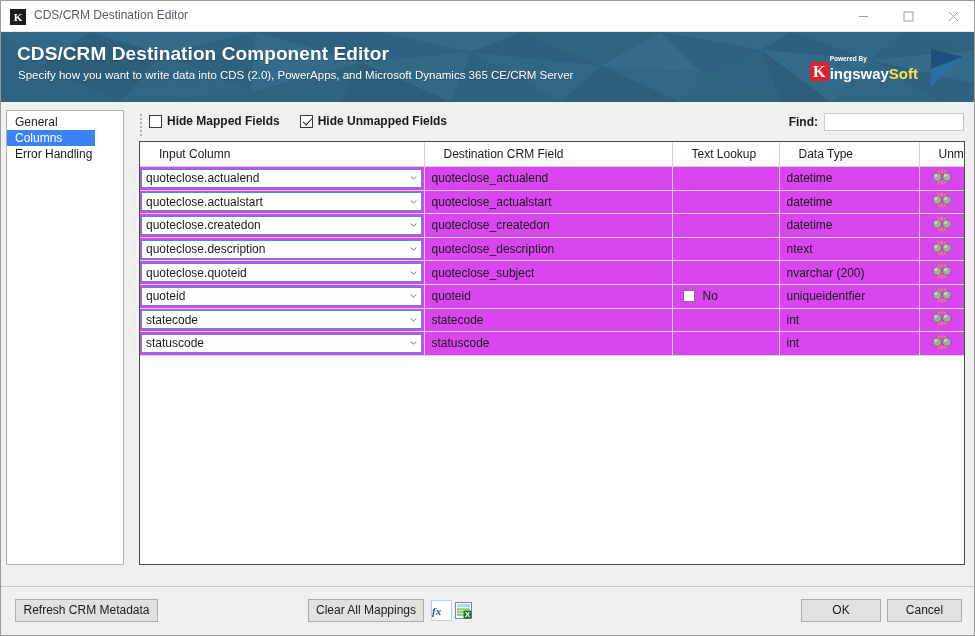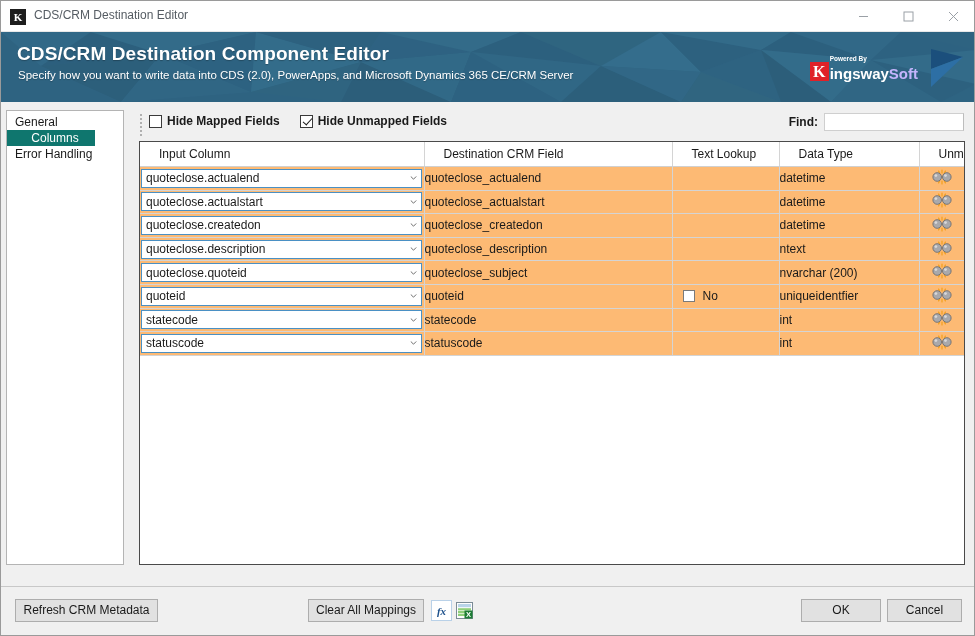--- a/index.html
+++ b/index.html
@@ -132,21 +132,21 @@
     color: #ffffff;
     white-space: nowrap;
   }
   .ks-main {
     font-size: 15px;
     font-weight: bold;
     white-space: nowrap;
     margin-top: 2px;
   }
   .ks-ingsway { color: #ffffff; }
-  .ks-soft { color: #c4b5fd; }
+  .ks-soft { color: #fde047; }
   .dyn-logo { width: 38px; height: 42px; }
 
   
   .body-area {
     position: absolute;
     left: 0; top: 101px;
     width: 975px;
     height: 484px;
     background: #f0f0f0;
   }
@@ -164,25 +164,24 @@
   }
   .side-item {
     height: 16px;
     line-height: 16px;
     padding-left: 8px;
     font-size: 12px;
     color: #1a1a1a;
     white-space: nowrap;
   }
   .side-item.selected {
-    background: #0f766e;
+    background: #3b82f6;
     color: #ffffff;
     margin-right: 28px;
     padding-left: 8px;
-    text-align: center;
   }
 
   
   .rightpane {
     position: absolute;
     left: 138px; top: 8px;
     width: 826px;
     height: 455px;
   }
   .toolstrip {
@@ -283,21 +282,21 @@
     color: #1a1a1a;
     font-size: 12px;
     vertical-align: middle;
   }
   table.gridtable th:last-child { border-right: none; }
   table.gridtable td {
     height: 22.6px;
     padding: 0;
     border-right: 1px solid #d4d4d4;
     border-bottom: 1px solid #d4d4d4;
-    background: #fdba74;
+    background: #d946ef;
     vertical-align: middle;
     color: #1a1a1a;
   }
   table.gridtable td:last-child { border-right: none; }
 
   .combo {
     position: relative;
     margin: 1px 2px 1px 1px;
     height: 19px;
     border: 1.5px solid #4a90c4;
@@ -308,21 +307,21 @@
     font-size: 12px;
     padding-left: 4px;
     color: #1a1a1a;
   }
   .combo .chev {
     position: absolute;
     right: 4px; top: 50%;
     margin-top: -2px;
     width: 7px; height: 4px;
   }
-  .cellpad { padding-left: 0; }
+  .cellpad { padding-left: 7px; }
   .tl-cell {
     display: flex;
     align-items: center;
     gap: 8px;
     padding-left: 10px;
   }
   .tl-cell .cbox { width: 12px; height: 12px; border-color: #7a7a7a; }
   .unmap-cell { text-align: center; }
   .unmap-icon { display: inline-block; vertical-align: middle; }
 
@@ -351,21 +350,20 @@
     text-align: center;
   }
   .iconbtn {
     position: absolute;
     width: 21px; height: 21px;
     background: #ffffff;
     border: 1px solid #b9d1e8;
     box-sizing: border-box;
     display: flex;
     align-items: center;
-    justify-content: center;
     cursor: default;
   }
   .iconbtn.plain { border-color: transparent; background: transparent; }
   .fx-text {
     font-family: "Liberation Serif", serif;
     font-style: italic;
     font-weight: bold;
     font-size: 11px;
     color: #1b4f8a;
   }

